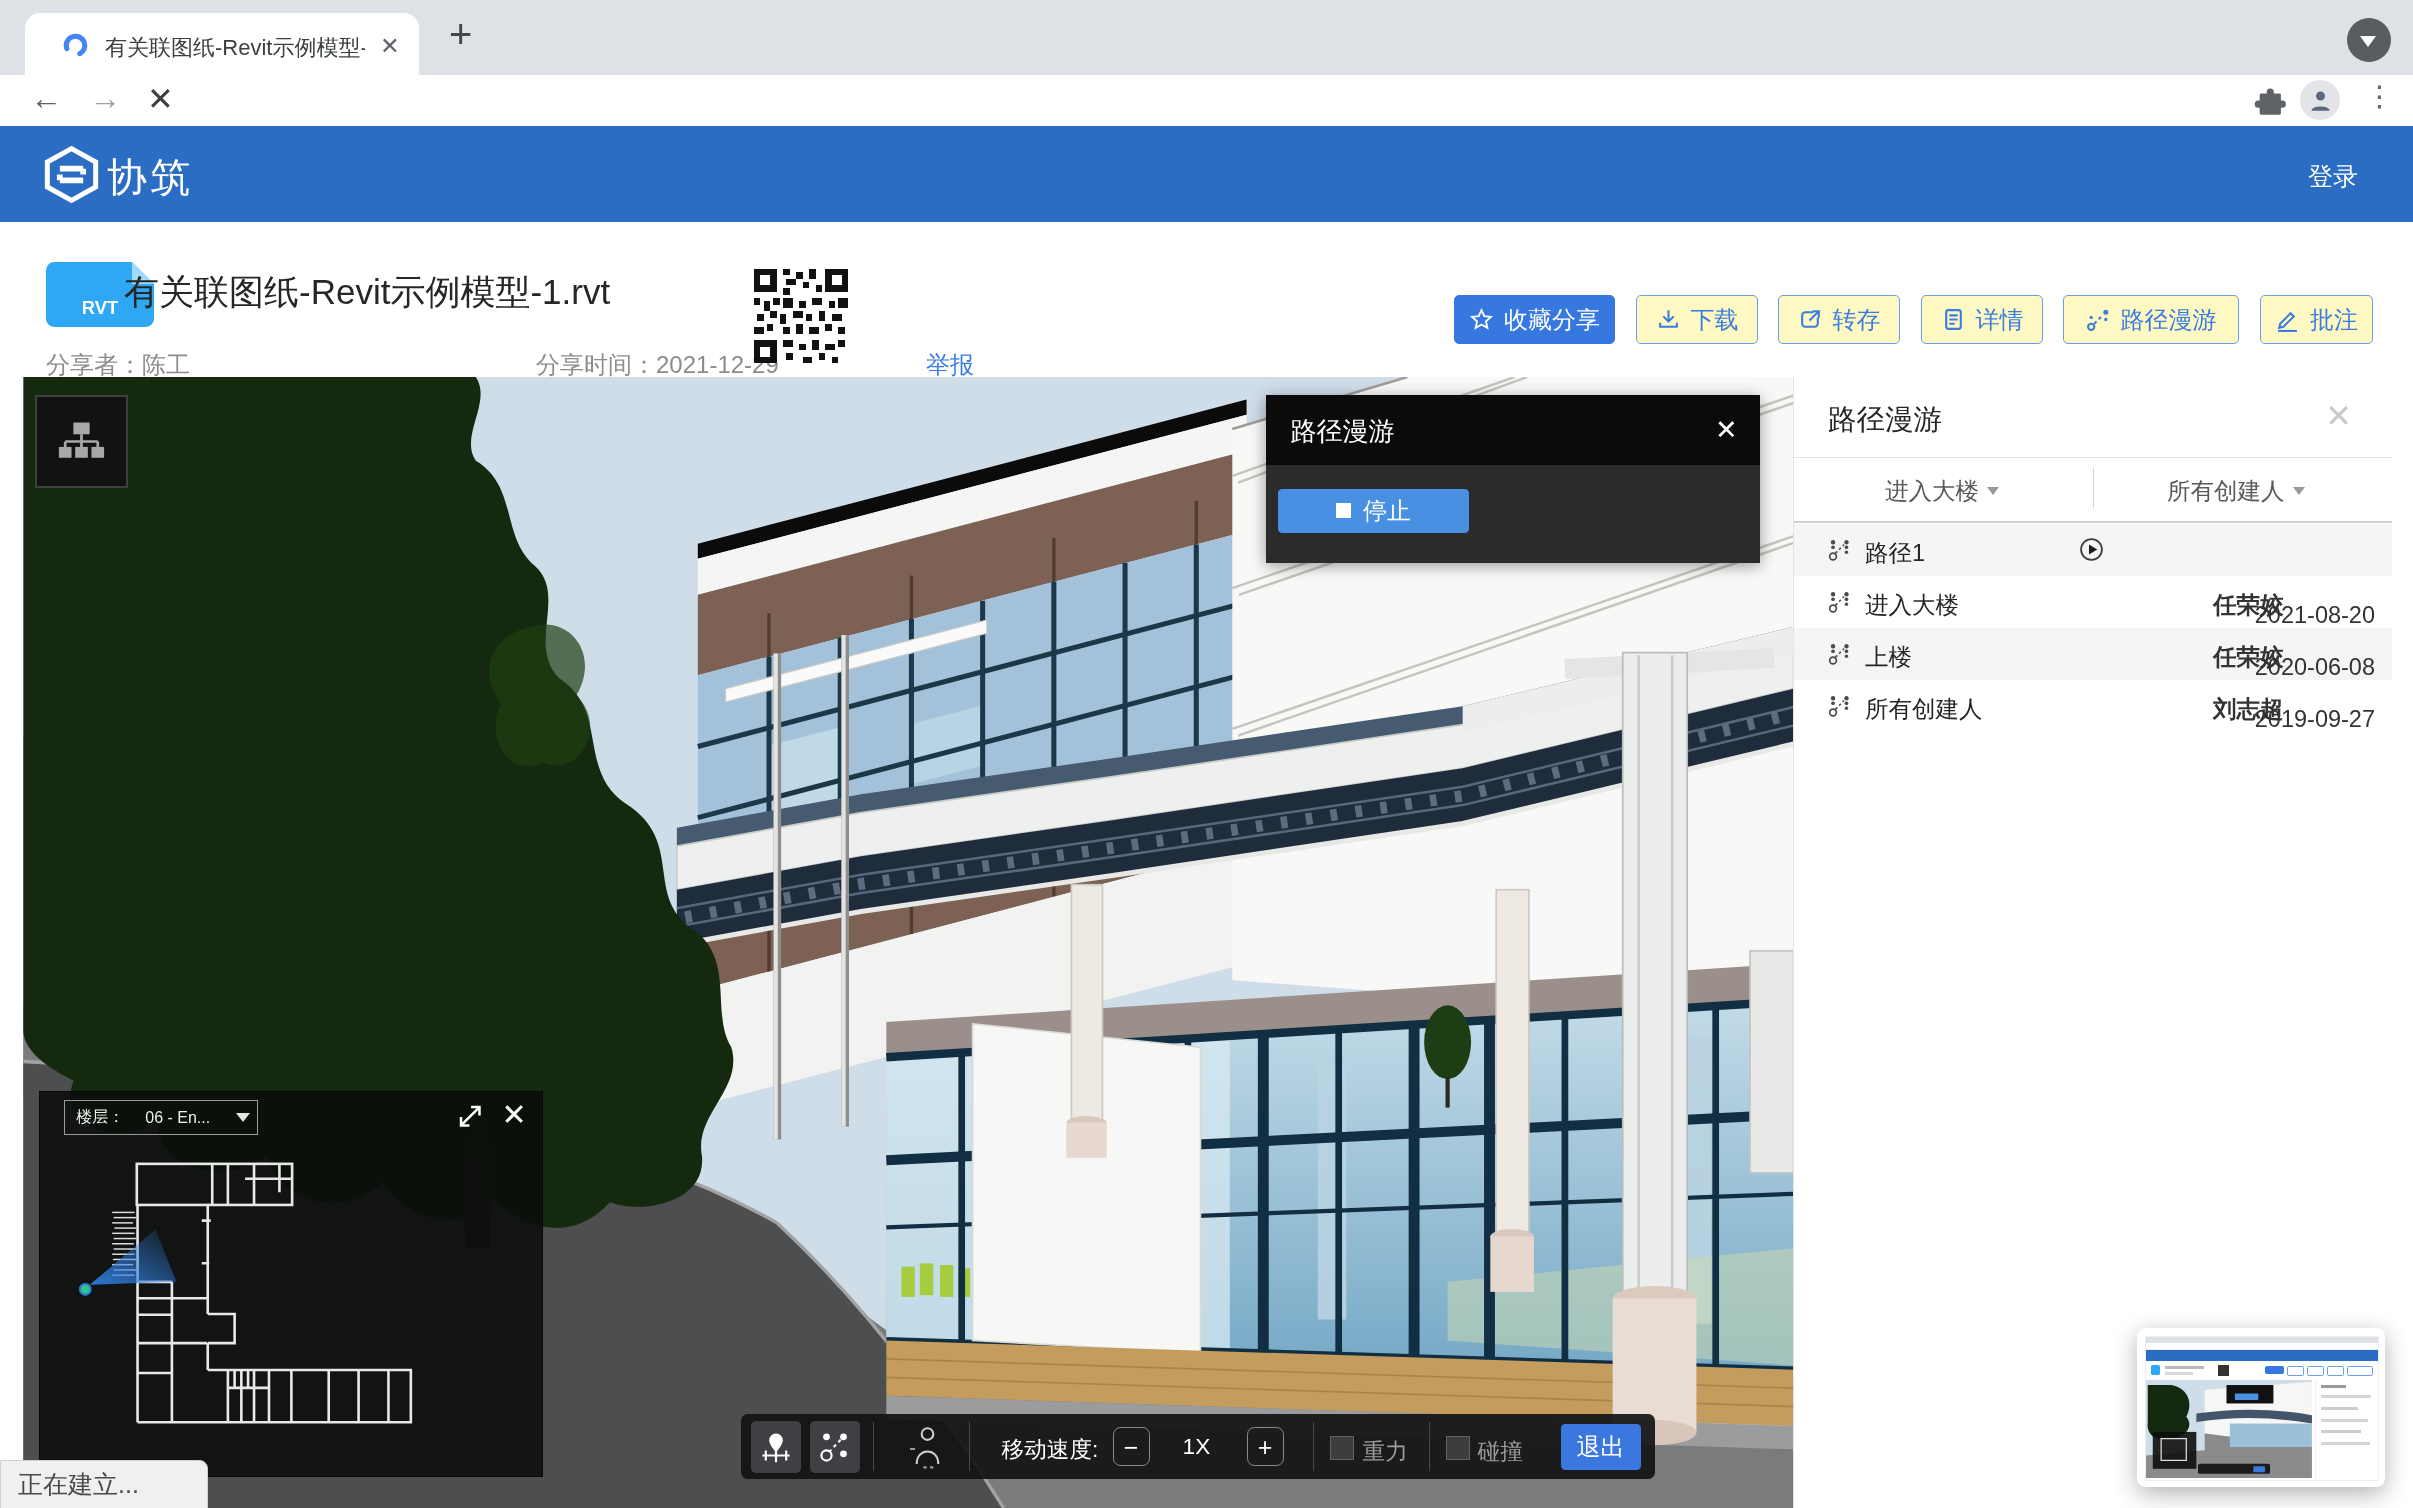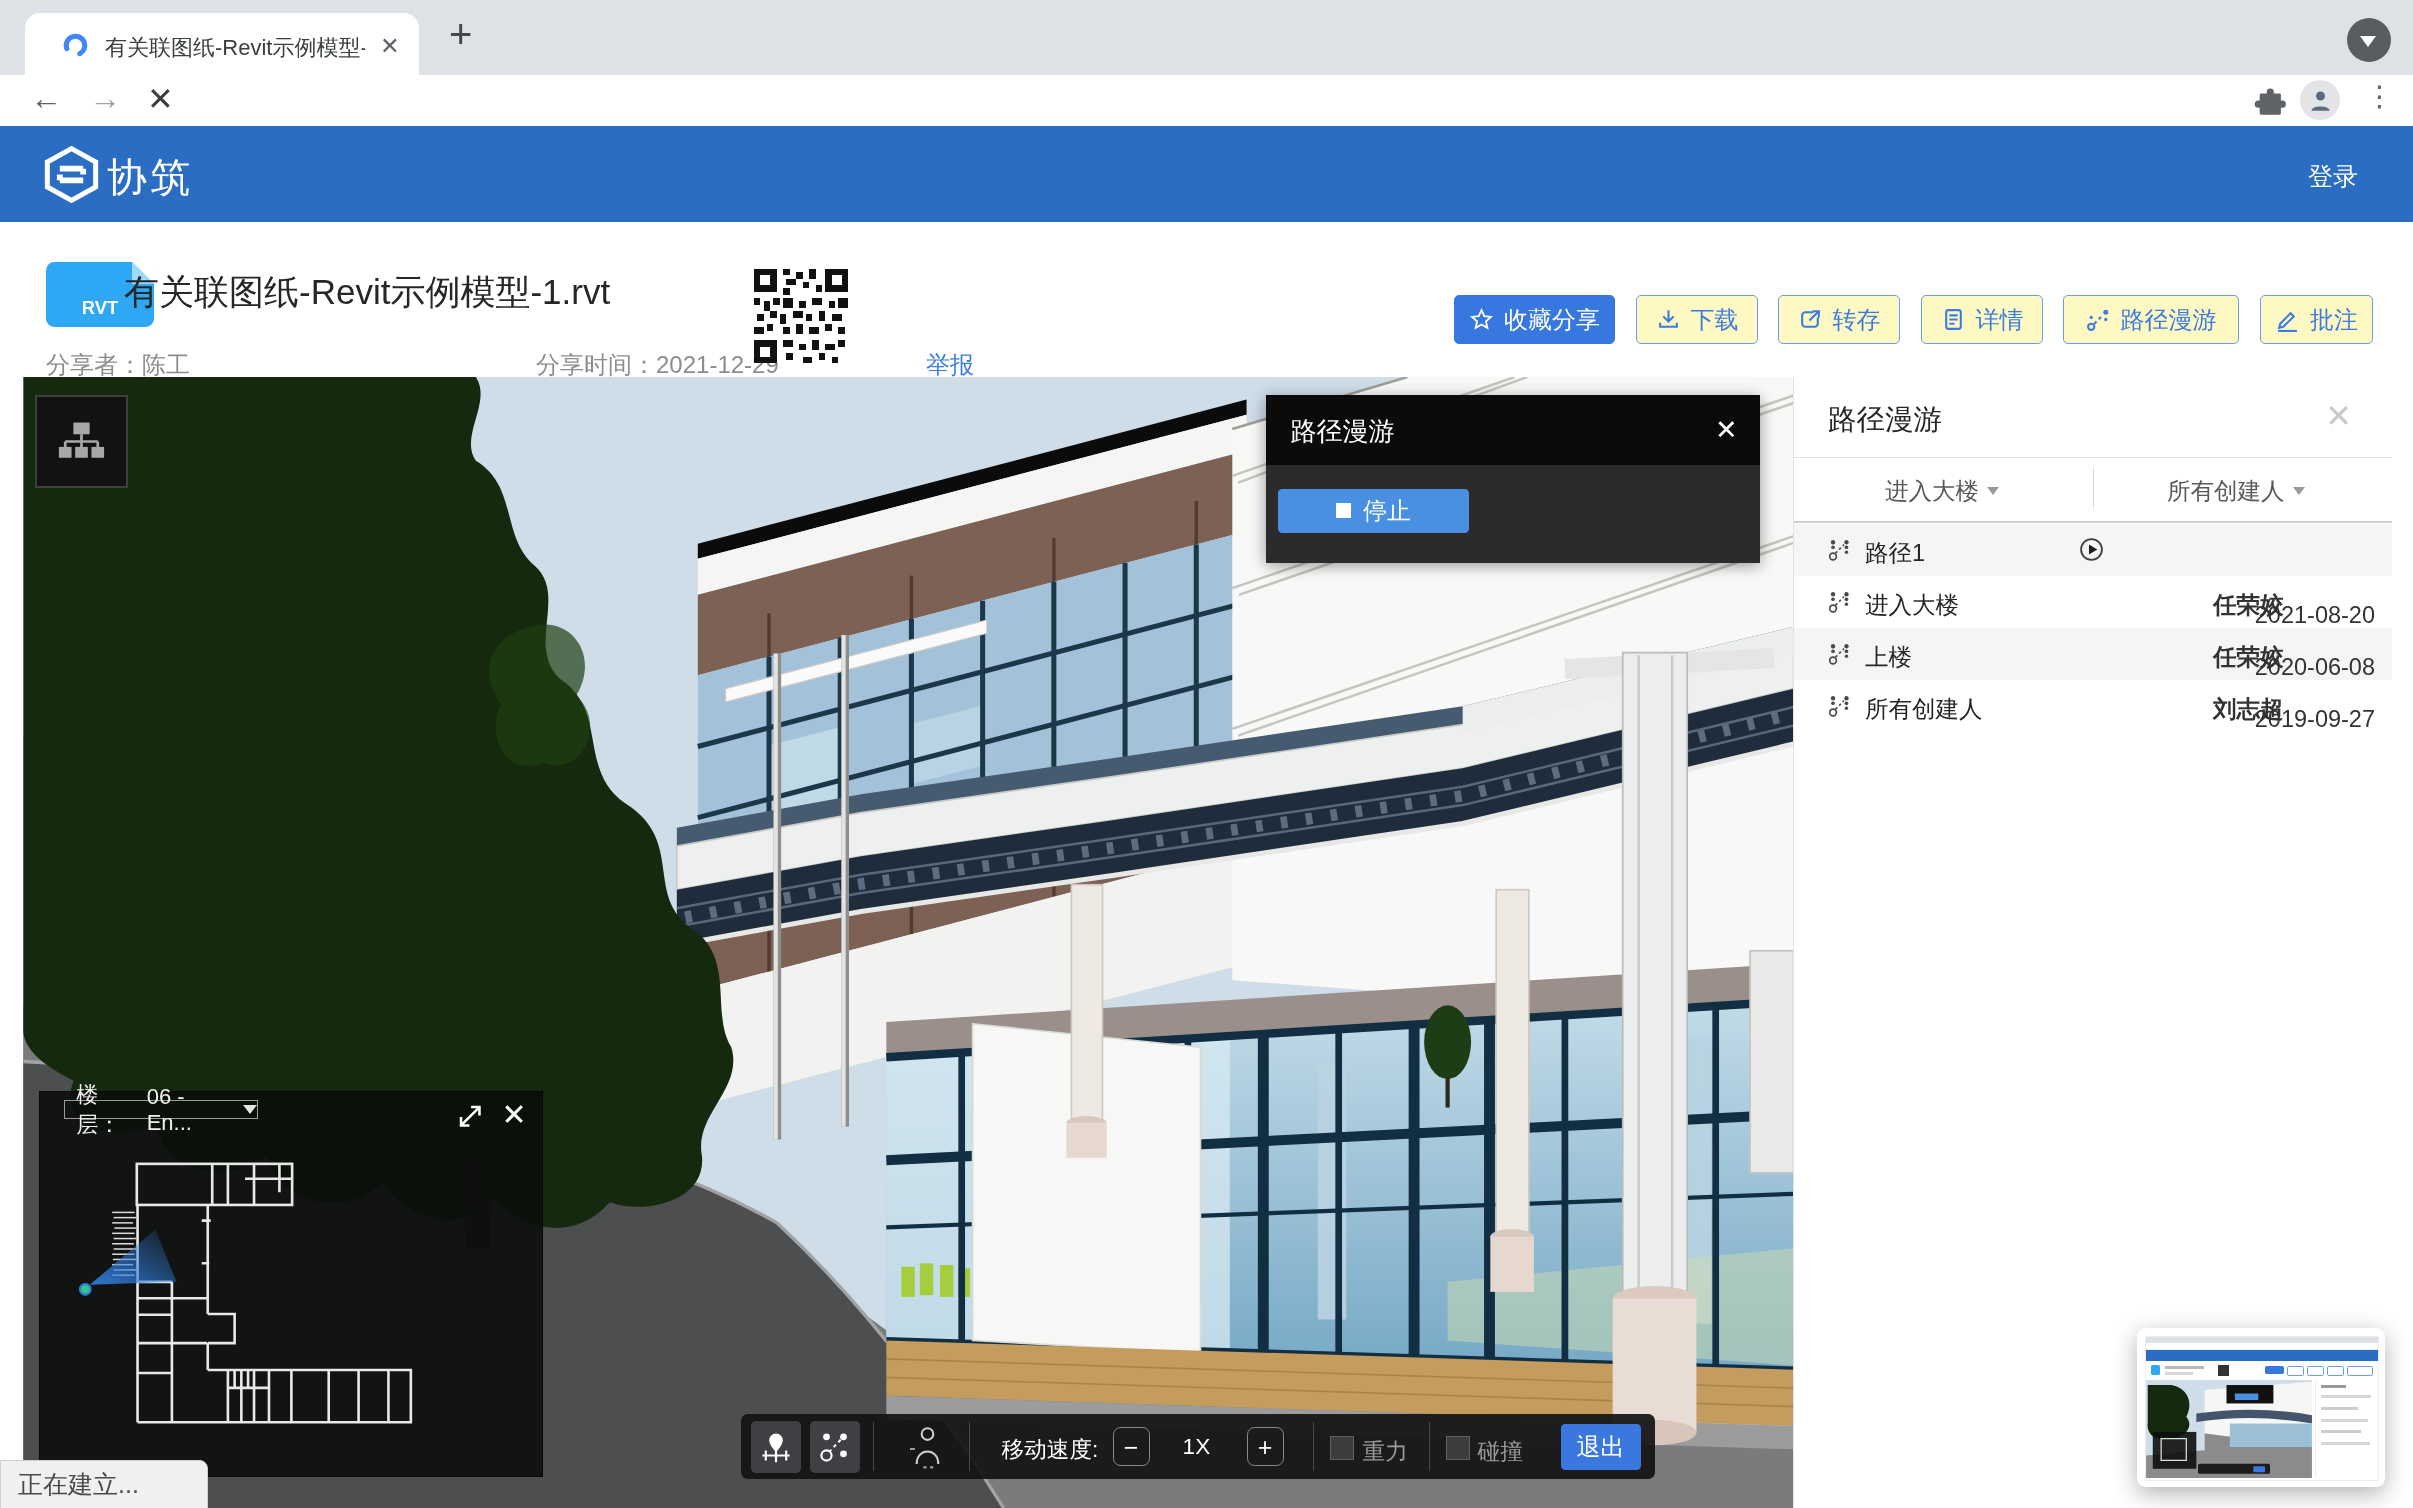--- a/index.html
+++ b/index.html
@@ -46,21 +46,21 @@
   .treebtn{left:12.6px;top:18.4px;width:89px;height:89px;background:#121212;border:2.5px solid #3f3f3f;display:flex;align-items:center;justify-content:center;cursor:pointer;}
   .roampanel{left:1243px;top:18.4px;width:494px;height:168px;box-shadow:0 3.4px 15px rgba(0,0,0,.4);}
   .roampanel .hd{position:absolute;left:0;top:0;right:0;height:70px;background:#0b0b0b;color:#fff;}
   .roampanel .hd .t{position:absolute;left:25px;top:18.4px;font-size:26px;}
   .roampanel .hd .x{position:absolute;right:22px;top:18.4px;font-size:27px;cursor:pointer;color:#fff;}
   .roampanel .bd{position:absolute;left:0;top:70px;right:0;bottom:0;background:#2b2b2d;}
   .stopbtn{position:absolute;left:12.6px;top:23.5px;width:191px;height:44px;background:#4a90e2;border:none;border-radius:4.2px;
      color:#fff;font-size:24px;font-family:inherit;display:flex;align-items:center;justify-content:center;gap:11.7px;cursor:pointer;}
   .stopbtn .sq{width:15px;height:15px;background:#fff;}
   .minimap{left:16px;top:714px;width:502px;height:384px;background:rgba(10,12,10,0.88);border:0.8px solid rgba(0,0,0,.5);}
-  .floorsel{position:absolute;left:24px;top:8.4px;width:194px;height:19px;border:1.7px solid #9a9a9a;color:#f0f0f0;font-size:22px;display:flex;align-items:center;gap:12px;padding-left:11.7px;box-sizing:border-box;cursor:pointer;}
+  .floorsel{position:absolute;left:24px;top:8.4px;width:194px;height:35px;border:1.7px solid #9a9a9a;color:#f0f0f0;font-size:16px;display:flex;align-items:center;gap:21px;padding-left:11.7px;box-sizing:border-box;cursor:pointer;}
   .floorsel .car{width:0;height:0;border-left:7.5px solid transparent;border-right:7.5px solid transparent;border-top:9.2px solid #e5e5e5;margin-left:5px;}
   .mm-exp{position:absolute;left:416px;top:10px;width:28.5px;height:28.5px;cursor:pointer;}
   .mm-x{position:absolute;left:462px;top:5px;font-size:30px;color:#fff;cursor:pointer;}
   .walkbar{left:718px;top:1037px;width:914px;height:65px;background:rgba(18,18,20,0.92);border-radius:6.7px;color:#fff;}
   .wbtn{position:absolute;top:6.7px;width:50px;height:52px;background:#3f4043;border-radius:5px;display:flex;align-items:center;justify-content:center;cursor:pointer;}
   .wdiv{position:absolute;top:8.4px;width:1.7px;height:49px;background:#47474a;}
   .wlabel{position:absolute;top:20px;font-size:22.6px;color:#fff;}
   .stepbtn{position:absolute;top:13.4px;width:37px;height:39px;border:1.7px solid #8a8a8c;border-radius:7.5px;background:transparent;color:#fff;font-size:25px;font-family:inherit;cursor:pointer;line-height:34px;text-align:center;box-sizing:border-box;}
   .cbox{position:absolute;top:22px;width:22px;height:22px;background:#3d3d3f;border:0.8px solid #606062;cursor:pointer;}
   .clabel{position:absolute;top:22px;font-size:22.6px;color:#9c9c9e;}

